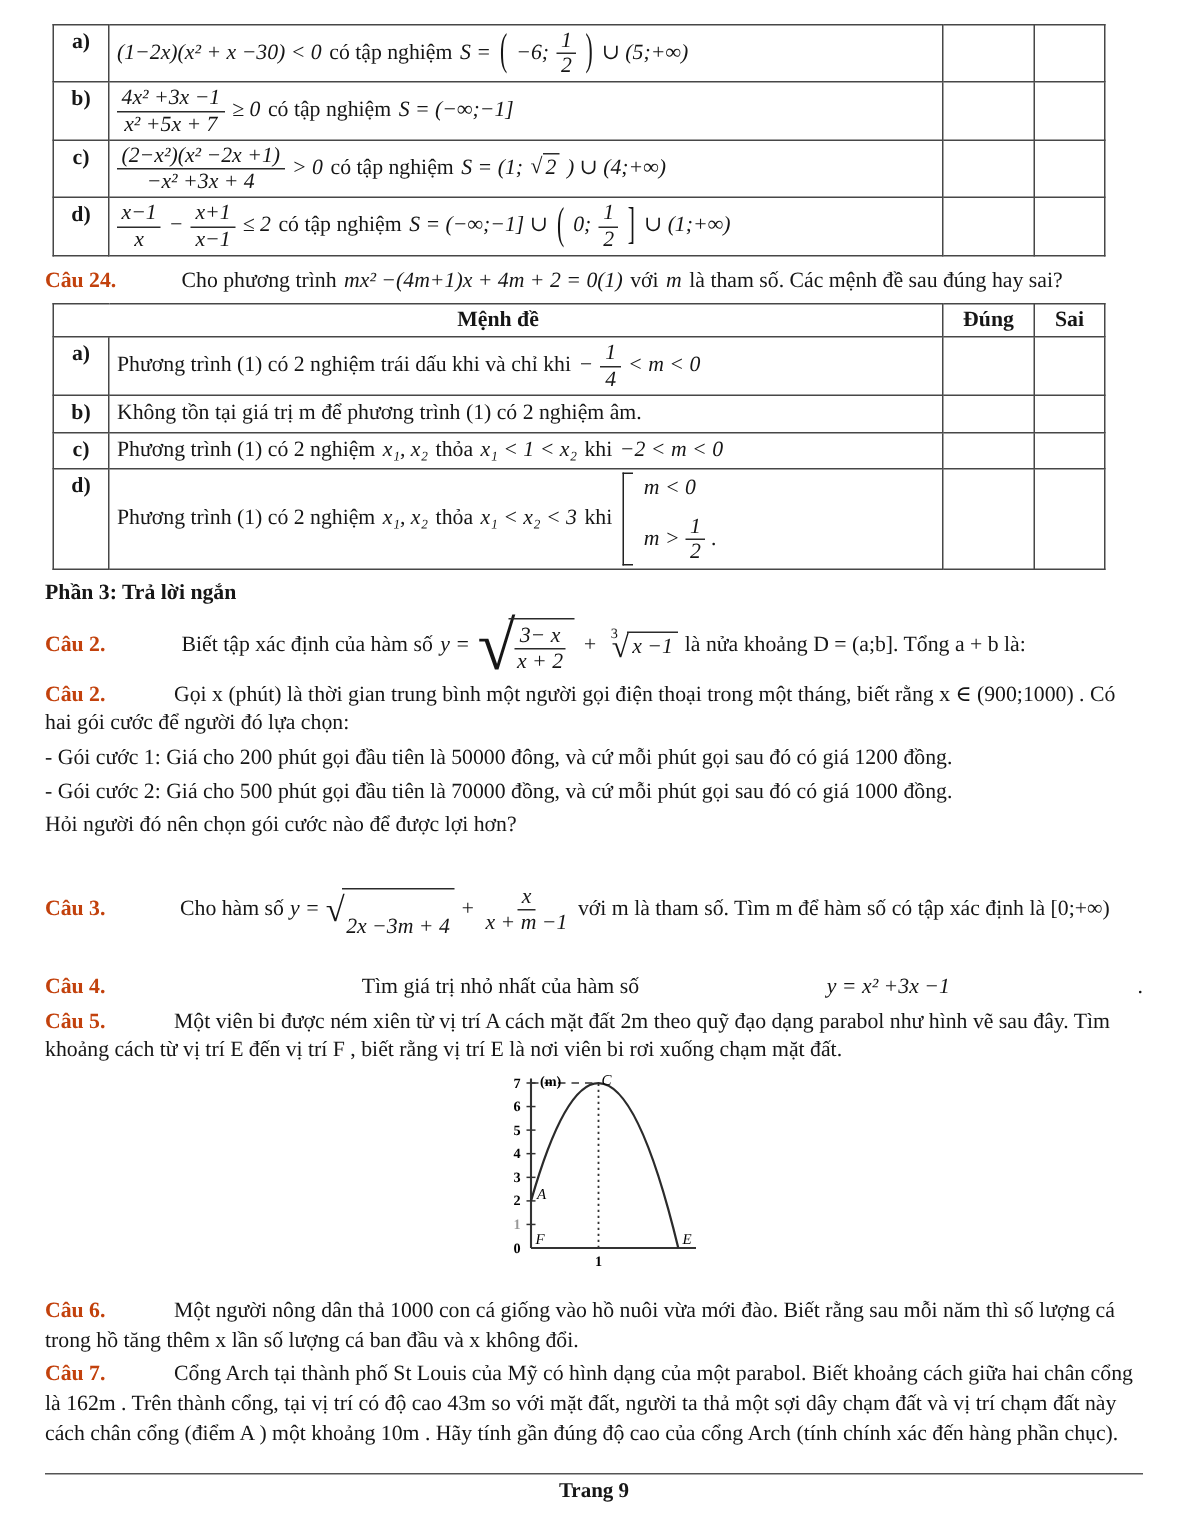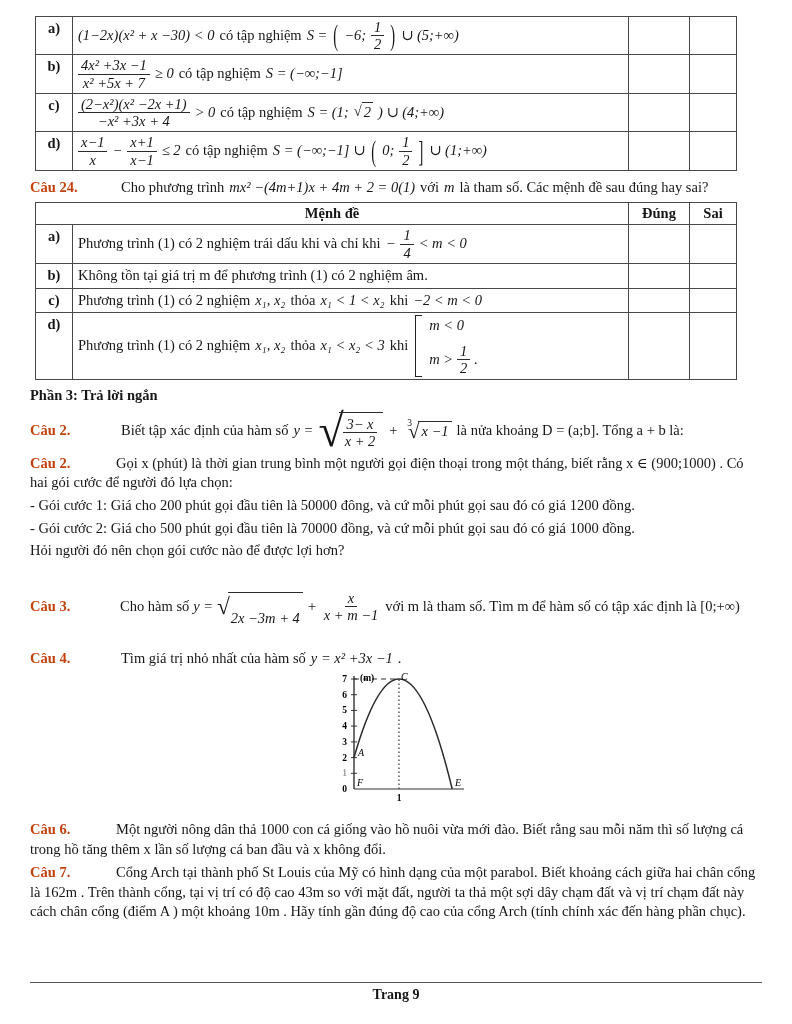--- a/index.html
+++ b/index.html
@@ -285,27 +285,28 @@
         <span class="bod">2x −3m + 4</span>
       </span>
     <span class="it">+</span>
     <span class="fr">
         <span class="n">x</span>
         <span class="d">x + m −1</span>
       </span>
     <span class="up">với m  là tham số. Tìm m  để hàm số có tập xác định là [0;+∞)</span>
   </div>
 
-  <div class="qflex" style="margin:2px 0;">
+  <div class="qflex" style="margin:2px 0;justify-content:space-between;">
     <span class="qlabel">Câu 4.</span>
     <span class="up">Tìm giá trị nhỏ nhất của hàm số</span>
     <span class="it">y = x² +3x −1</span>
     <span class="up">.</span>
   </div>
 
+  <p class="q"><span class="qlabel">Câu 5.</span><span class="up">Một viên bi được ném xiên từ vị trí A  cách mặt đất 2m  theo quỹ đạo dạng parabol như hình vẽ sau đây. Tìm khoảng cách từ vị trí E  đến vị trí F , biết rằng vị trí E  là nơi viên bi rơi xuống chạm mặt đất.</span></p>
 
   <div class="fig">
     <svg width="182" height="140" viewBox="0 0 182 140">
 
       <line x1="32" y1="5" x2="32" y2="118" stroke="#333" stroke-width="1.4"></line>
       <line x1="32" y1="118" x2="142" y2="118" stroke="#333" stroke-width="1.2"></line>
 
       <line x1="29" y1="8" x2="35" y2="8" stroke="#333" stroke-width="1"></line>
       <line x1="29" y1="23.7" x2="35" y2="23.7" stroke="#333" stroke-width="1"></line>
       <line x1="29" y1="39.4" x2="35" y2="39.4" stroke="#333" stroke-width="1"></line>

